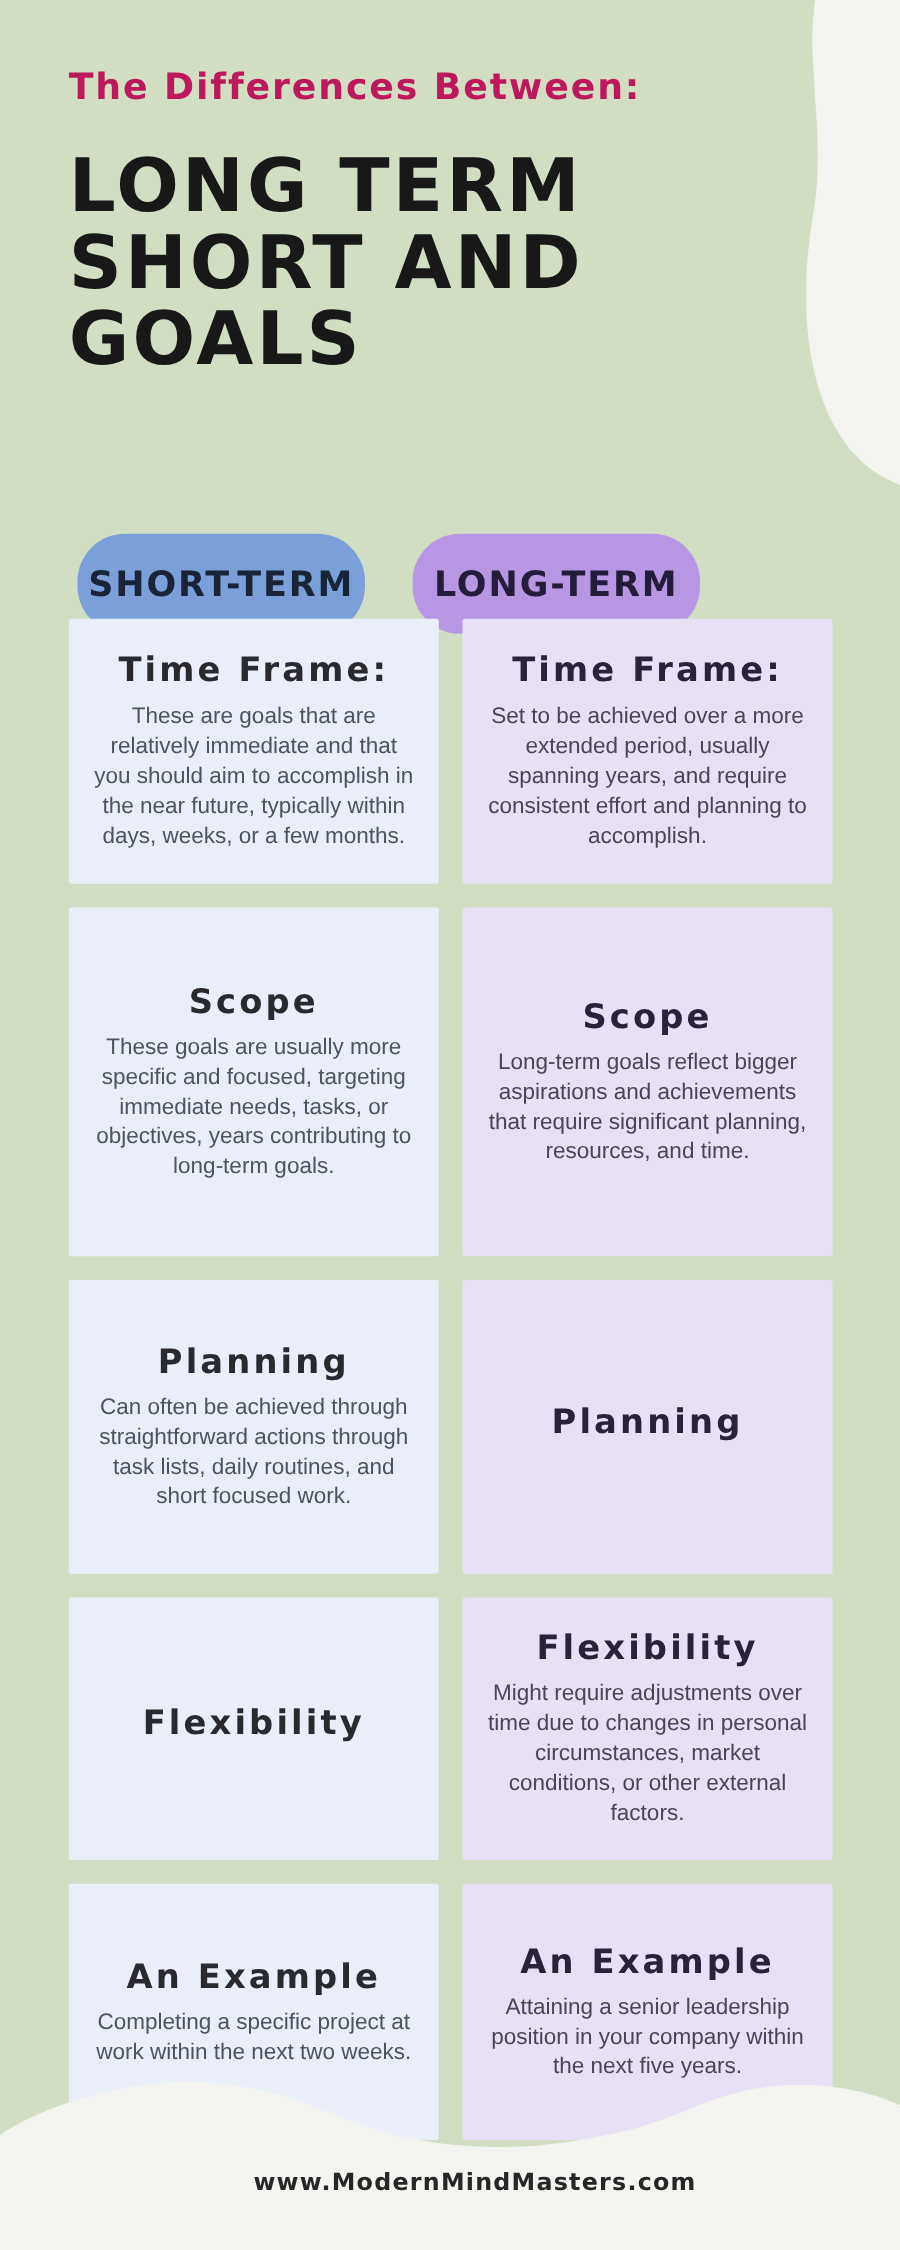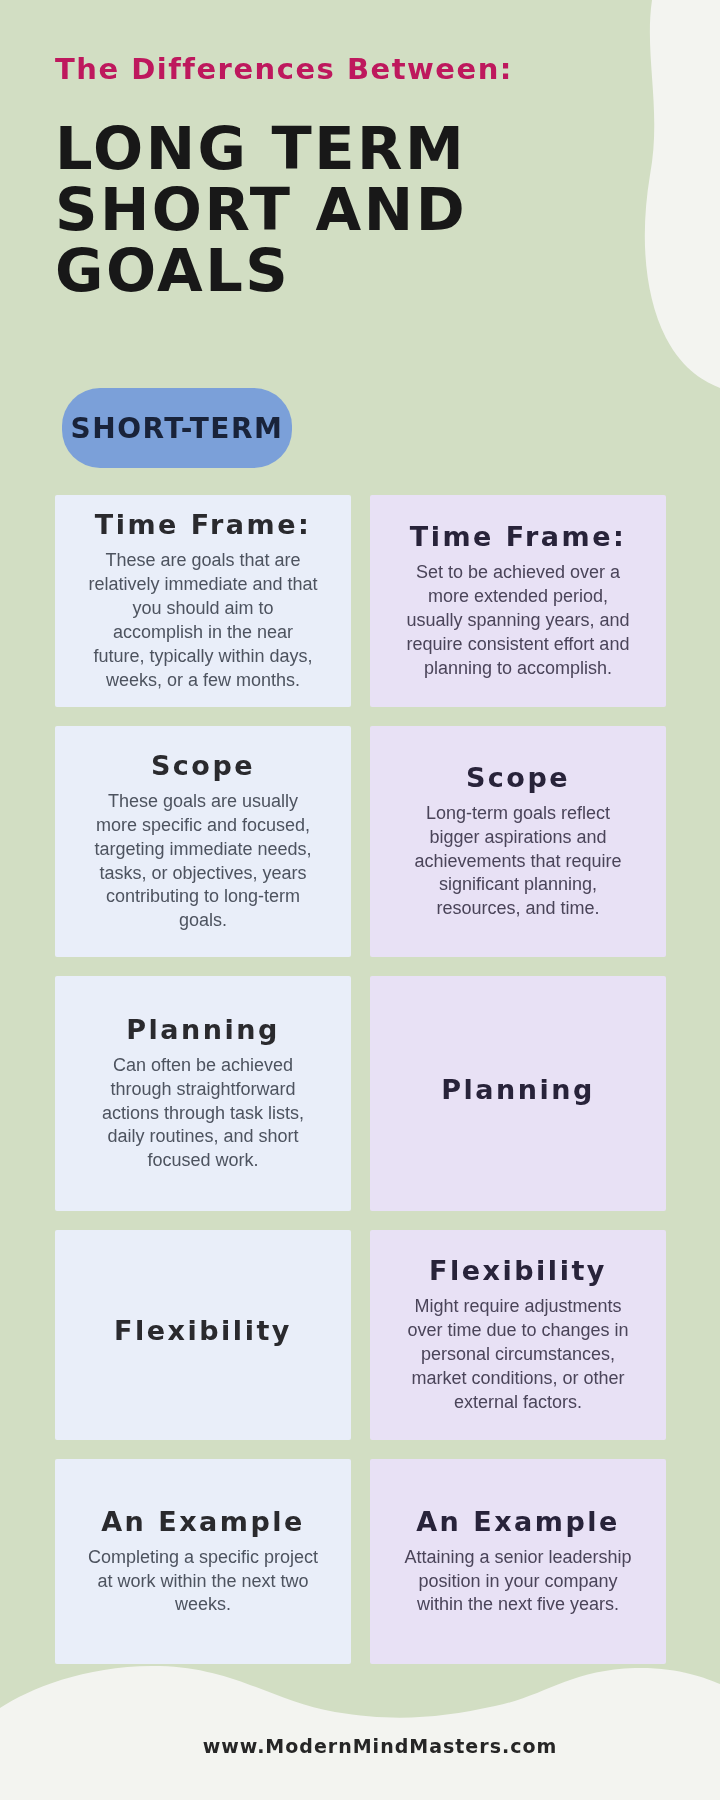--- a/index.html
+++ b/index.html
@@ -21,37 +21,37 @@
     font-size:59px;font-weight:900;letter-spacing:2.5px;
     line-height:61px;color:#181818;
   }
   .title span{display:block;}
 
   .pills{position:absolute;left:62px;top:388px;display:flex;gap:38px;}
   .pill{
     width:230px;height:80px;border-radius:38px;
     display:flex;align-items:center;justify-content:center;
     font-family:"DejaVu Sans", sans-serif;font-weight:700;
-    font-size:28px;letter-spacing:1.5px;
+    font-size:28px;letter-spacing:1.5px;margin-top:39px;
   }
   .pill.short{background:#7ba0d9;color:#19233a;}
   .pill.long{background:#b797e3;color:#241c3b;}
 
   .grid{position:absolute;left:55px;top:495px;width:611px;
     display:flex;flex-direction:column;gap:19px;}
   .row{display:flex;gap:19px;}
   .card{
     width:296px;box-sizing:border-box;border-radius:2px;
     display:flex;flex-direction:column;align-items:center;justify-content:center;
-    text-align:center;padding:12px 32px;
+    text-align:center;padding:12px 20px;
   }
   .card.short{background:#e9eef9;}
   .card.long{background:#e8e1f5;}
   .row1 .card{height:212px;}
-  .row2 .card{height:231px;}
+  .row2 .card{height:279px;}
   .row3 .card{height:235px;}
   .row4 .card{height:210px;}
   .row5 .card{height:205px;}
   .card h3{
     margin:0 0 9px 0;font-family:"DejaVu Sans", sans-serif;
     font-size:27px;font-weight:600;letter-spacing:2.5px;color:#2a2a2e;
   }
   .card.long h3{color:#28233a;}
   .card p{
     margin:0;font-size:18px;line-height:1.33;font-weight:500;
@@ -76,20 +76,21 @@
   <div class="subtitle">The Differences Between:</div>
   <div class="title">
     <span>LONG TERM</span>
     <span>SHORT AND</span>
     <span>GOALS</span>
   </div>
 </div>
 
 <div class="pills">
   <div class="pill short">SHORT-TERM</div>
+  <div class="pill long">LONG-TERM</div>
 </div>
 
 <div class="grid">
 
   <div class="row row1">
     <div class="card short">
       <h3>Time Frame:</h3>
       <p>These are goals that are relatively immediate and that you should aim to accomplish in the near future, typically within days, weeks, or a few months.</p>
     </div>
     <div class="card long">

